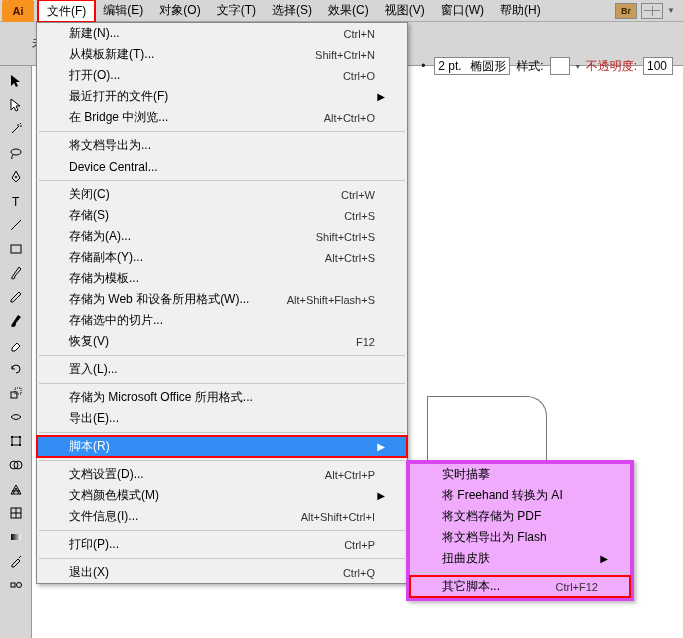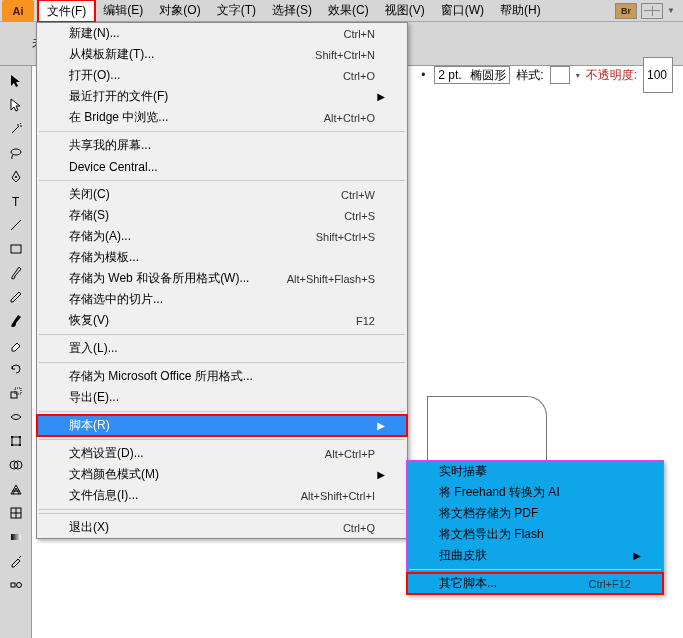--- a/index.html
+++ b/index.html
@@ -12,40 +12,40 @@
 .menubar-right { margin-left: auto; display: flex; gap: 4px; align-items: center; padding-right: 6px; justify-content: center; }
 .br-badge { width: 22px; height: 16px; background: #c89b5a; border: 1px solid #888; font-size: 9px; display: flex; align-items: center; justify-content: center; color: #3a2a00; font-weight: bold; }
 .grid-badge { width: 22px; height: 16px; border: 1px solid #888; background: #d6d6d6; position: relative; }
 .grid-badge::before { content:""; position:absolute; inset:2px; background: linear-gradient(#888,#888) center/1px 100% no-repeat, linear-gradient(#888,#888) center/100% 1px no-repeat; }
 .down-arrow { font-size: 8px; color: #555; }
 
 .toolbar2 { position: absolute; top: 22px; left: 0; right: 0; height: 44px; background: #d6d6d6; border-bottom: 1px solid #999; display: flex; align-items: center; padding-left: 32px; }
 .toolbar2 .lbl { color: #222; }
 .toolbar2-right { position: absolute; right: 10px; top: 35px; display: flex; align-items: center; gap: 6px; }
 .sep-dot { width:10px; text-align:center; color:#222; }
-.num-input { width: 30px; height: 36px; background: #fff; border: 1px solid #888; padding: 0 3px; display: flex; align-items: center; text-align: center; }
+.num-input { width: 30px; height: 18px; background: #fff; border: 1px solid #888; padding: 0 3px; display: flex; align-items: center; text-align: center; }
 .stroke-select { width: 76px; height: 18px; background: #fff; border: 1px solid #888; padding: 0 3px; display: flex; align-items: center; justify-content: space-between; }
 .style-swatch { width: 20px; height: 18px; background: #fff; border: 1px solid #888; }
 .opacity-link { color: #b91c1c; }
 
 .left-tools { position: absolute; left: 0; top: 66px; width: 32px; bottom: 0; background: #d6d6d6; border-right: 1px solid #999; display: flex; flex-direction: column; align-items: center; padding-top: 4px; gap: 2px; }
 .tool-cell { width: 26px; height: 22px; display: flex; align-items: center; justify-content: center; color: #333; border: 1px solid transparent; }
 .tool-cell svg { display: block; }
 
 .dropdown { position: absolute; left: 36px; top: 22px; width: 372px; background: #f0f0f0; border: 1px solid #888; box-shadow: 2px 2px 4px rgba(0,0,0,.3); }
 .dd-row { display: flex; align-items: center; height: 21px; padding: 0 22px 0 32px; cursor: default; }
 .dd-row.hl { background: #328ef4; color: #fff; }
 .dd-row.red { outline: 2px solid #ff0000; outline-offset: -1px; }
 .dd-label { flex: 1; }
 .dd-shortcut { color: #333; font-size: 11px; }
 .dd-row.hl .dd-shortcut { color: #fff; }
 .dd-arrow { width: 10px; text-align: right; font-size: 10px; }
 .dd-sep { height: 1px; background: #c8c8c8; margin: 3px 2px; }
 
-.submenu { position: absolute; left: 406px; top: 460px; width: 258px; background: #0ea5e9; border: 1px solid #d946ef; box-shadow: 2px 2px 4px rgba(0,0,0,.3); }
+.submenu { position: absolute; left: 406px; top: 460px; width: 228px; background: #f0abfc; border: 4px solid #d946ef; box-shadow: 2px 2px 4px rgba(0,0,0,.3); }
 
 .canvas-area { position: absolute; left: 32px; top: 66px; right: 0; bottom: 0; background: #fff; }
 .canvas-shape { position: absolute; left: 395px; top: 330px; width: 120px; height: 90px; border: 1px solid #777; border-radius: 0 20px 0 0; border-bottom: none; }
 </style>
 </head>
 <body>
 
 <div class="canvas-area">
   <div class="canvas-shape"></div>
 </div>
@@ -239,21 +239,21 @@
       <span class="dd-shortcut"></span>
       <span class="dd-arrow">▶</span>
     </div>
     <div class="dd-row">
       <span class="dd-label">在 Bridge 中浏览...</span>
       <span class="dd-shortcut">Alt+Ctrl+O</span>
       <span class="dd-arrow"></span>
     </div>
     <div class="dd-sep"></div>
     <div class="dd-row">
-      <span class="dd-label">共享我的屏幕...</span>
+      <span class="dd-label">将文档导出为...</span>
       <span class="dd-shortcut"></span>
       <span class="dd-arrow"></span>
     </div>
     <div class="dd-row">
       <span class="dd-label">Device Central...</span>
       <span class="dd-shortcut"></span>
       <span class="dd-arrow"></span>
     </div>
     <div class="dd-sep"></div>
     <div class="dd-row">
@@ -265,20 +265,25 @@
       <span class="dd-label">存储(S)</span>
       <span class="dd-shortcut">Ctrl+S</span>
       <span class="dd-arrow"></span>
     </div>
     <div class="dd-row">
       <span class="dd-label">存储为(A)...</span>
       <span class="dd-shortcut">Shift+Ctrl+S</span>
       <span class="dd-arrow"></span>
     </div>
     <div class="dd-row">
+      <span class="dd-label">存储副本(Y)...</span>
+      <span class="dd-shortcut">Alt+Ctrl+S</span>
+      <span class="dd-arrow"></span>
+    </div>
+    <div class="dd-row">
       <span class="dd-label">存储为模板...</span>
       <span class="dd-shortcut"></span>
       <span class="dd-arrow"></span>
     </div>
     <div class="dd-row">
       <span class="dd-label">存储为 Web 和设备所用格式(W)...</span>
       <span class="dd-shortcut">Alt+Shift+Flash+S</span>
       <span class="dd-arrow"></span>
     </div>
     <div class="dd-row">
@@ -324,20 +329,25 @@
       <span class="dd-label">文档颜色模式(M)</span>
       <span class="dd-shortcut"></span>
       <span class="dd-arrow">▶</span>
     </div>
     <div class="dd-row">
       <span class="dd-label">文件信息(I)...</span>
       <span class="dd-shortcut">Alt+Shift+Ctrl+I</span>
       <span class="dd-arrow"></span>
     </div>
     <div class="dd-sep"></div>
+    <div class="dd-row">
+      <span class="dd-label">打印(P)...</span>
+      <span class="dd-shortcut">Ctrl+P</span>
+      <span class="dd-arrow"></span>
+    </div>
     <div class="dd-sep"></div>
     <div class="dd-row">
       <span class="dd-label">退出(X)</span>
       <span class="dd-shortcut">Ctrl+Q</span>
       <span class="dd-arrow"></span>
     </div>
   </div>
 <div class="submenu" id="submenu">
     <div class="dd-row">
       <span class="dd-label">实时描摹</span>

